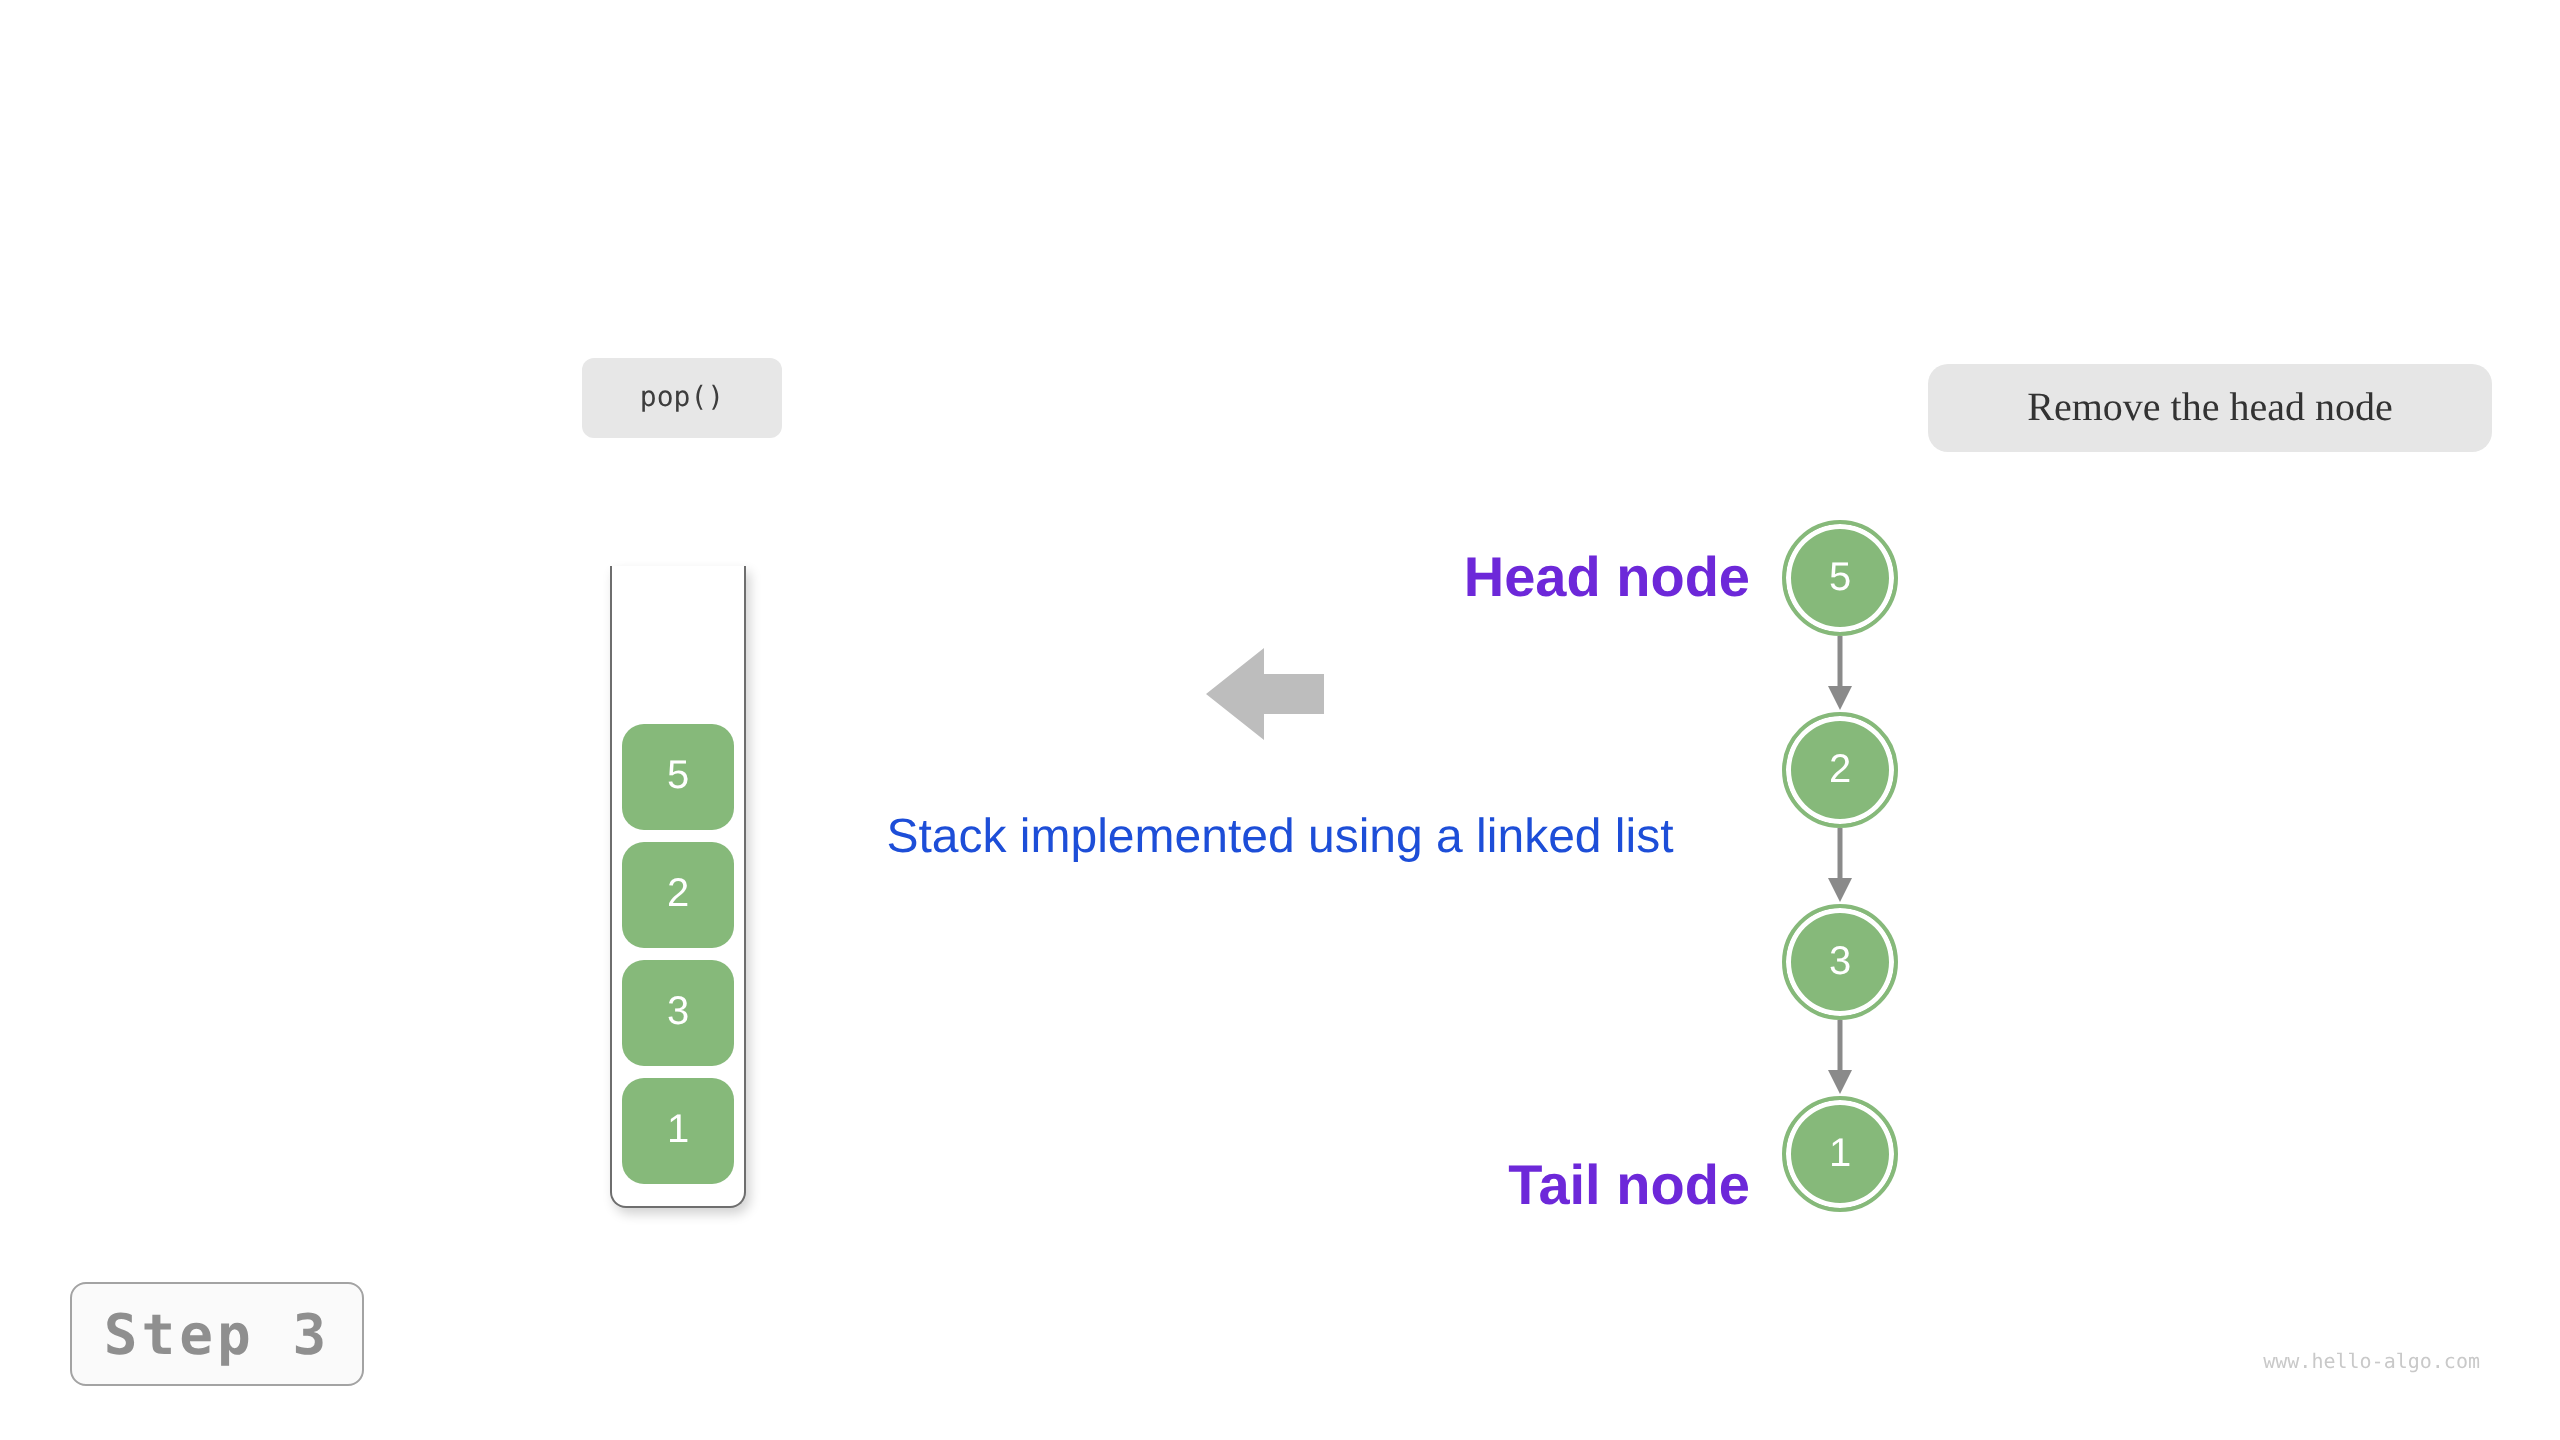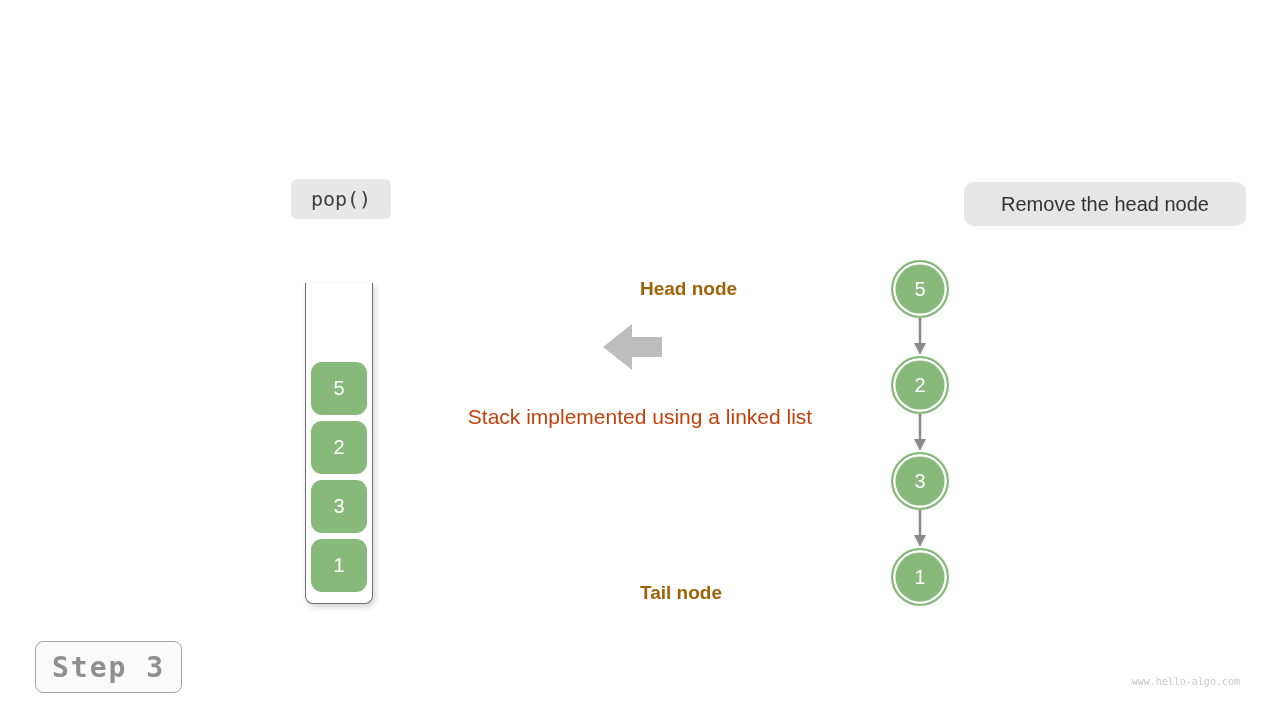--- a/index.html
+++ b/index.html
@@ -15,30 +15,30 @@
 
   
   .op-label {
     position: absolute;
     left: 291px; top: 179px;
     width: 100px; height: 40px;
     background: #e7e7e7;
     border-radius: 6px;
     display: flex; align-items: center; justify-content: center;
     font-family: "DejaVu Sans Mono", monospace;
-    font-size: 20px; color: #3d3d3d;
+    font-size: 14px; color: #3d3d3d;
   }
   .action-label {
     position: absolute;
     left: 964px; top: 182px;
     width: 282px; height: 44px;
     background: #e6e6e6;
     border-radius: 10px;
     display: flex; align-items: center; justify-content: center;
-    font-size: 20px; color: #333333;
+    font-size: 20px; color: #333333; font-family: Liberation Serif, serif;
   }
 
   
   .stack-box {
     position: absolute;
     left: 305px; top: 283px;
     width: 68px; height: 321px;
     background: #ffffff;
     border-left: 1.5px solid #6e6e6e;
     border-right: 1.5px solid #6e6e6e;
@@ -66,22 +66,22 @@
   .big-arrow {
     position: absolute;
     left: 603px; top: 324px;
     width: 59px; height: 46px;
   }
   .caption {
     position: absolute;
     left: 340px; top: 405px;
     width: 600px;
     text-align: center;
-    font-size: 21px;
-    color: #c2410c;
+    font-size: 24px;
+    color: #1d4ed8;
   }
 
   
   .ll-node {
     position: absolute;
     left: 891px;
     width: 58px; height: 58px;
     border-radius: 50%;
     background: #86b97a;
     border: 2.5px solid #86b97a;
@@ -102,24 +102,24 @@
     width: 16px; height: 38px;
   }
   .link-arrow.a0 { top: 318px; }
   .link-arrow.a1 { top: 414px; }
   .link-arrow.a2 { top: 510px; }
 
   .node-label {
     position: absolute;
     left: 640px;
     width: 235px;
-    text-align: left;
-    font-size: 19px;
+    text-align: right;
+    font-size: 28px;
     font-weight: bold;
-    color: #a16207;
+    color: #6d28d9;
     line-height: 26px;
   }
   .node-label.head { top: 276px; }
   .node-label.tail { top: 580px; }
 
   
   .step-badge {
     position: absolute;
     left: 35px; top: 641px;
     width: 147px; height: 52px;

